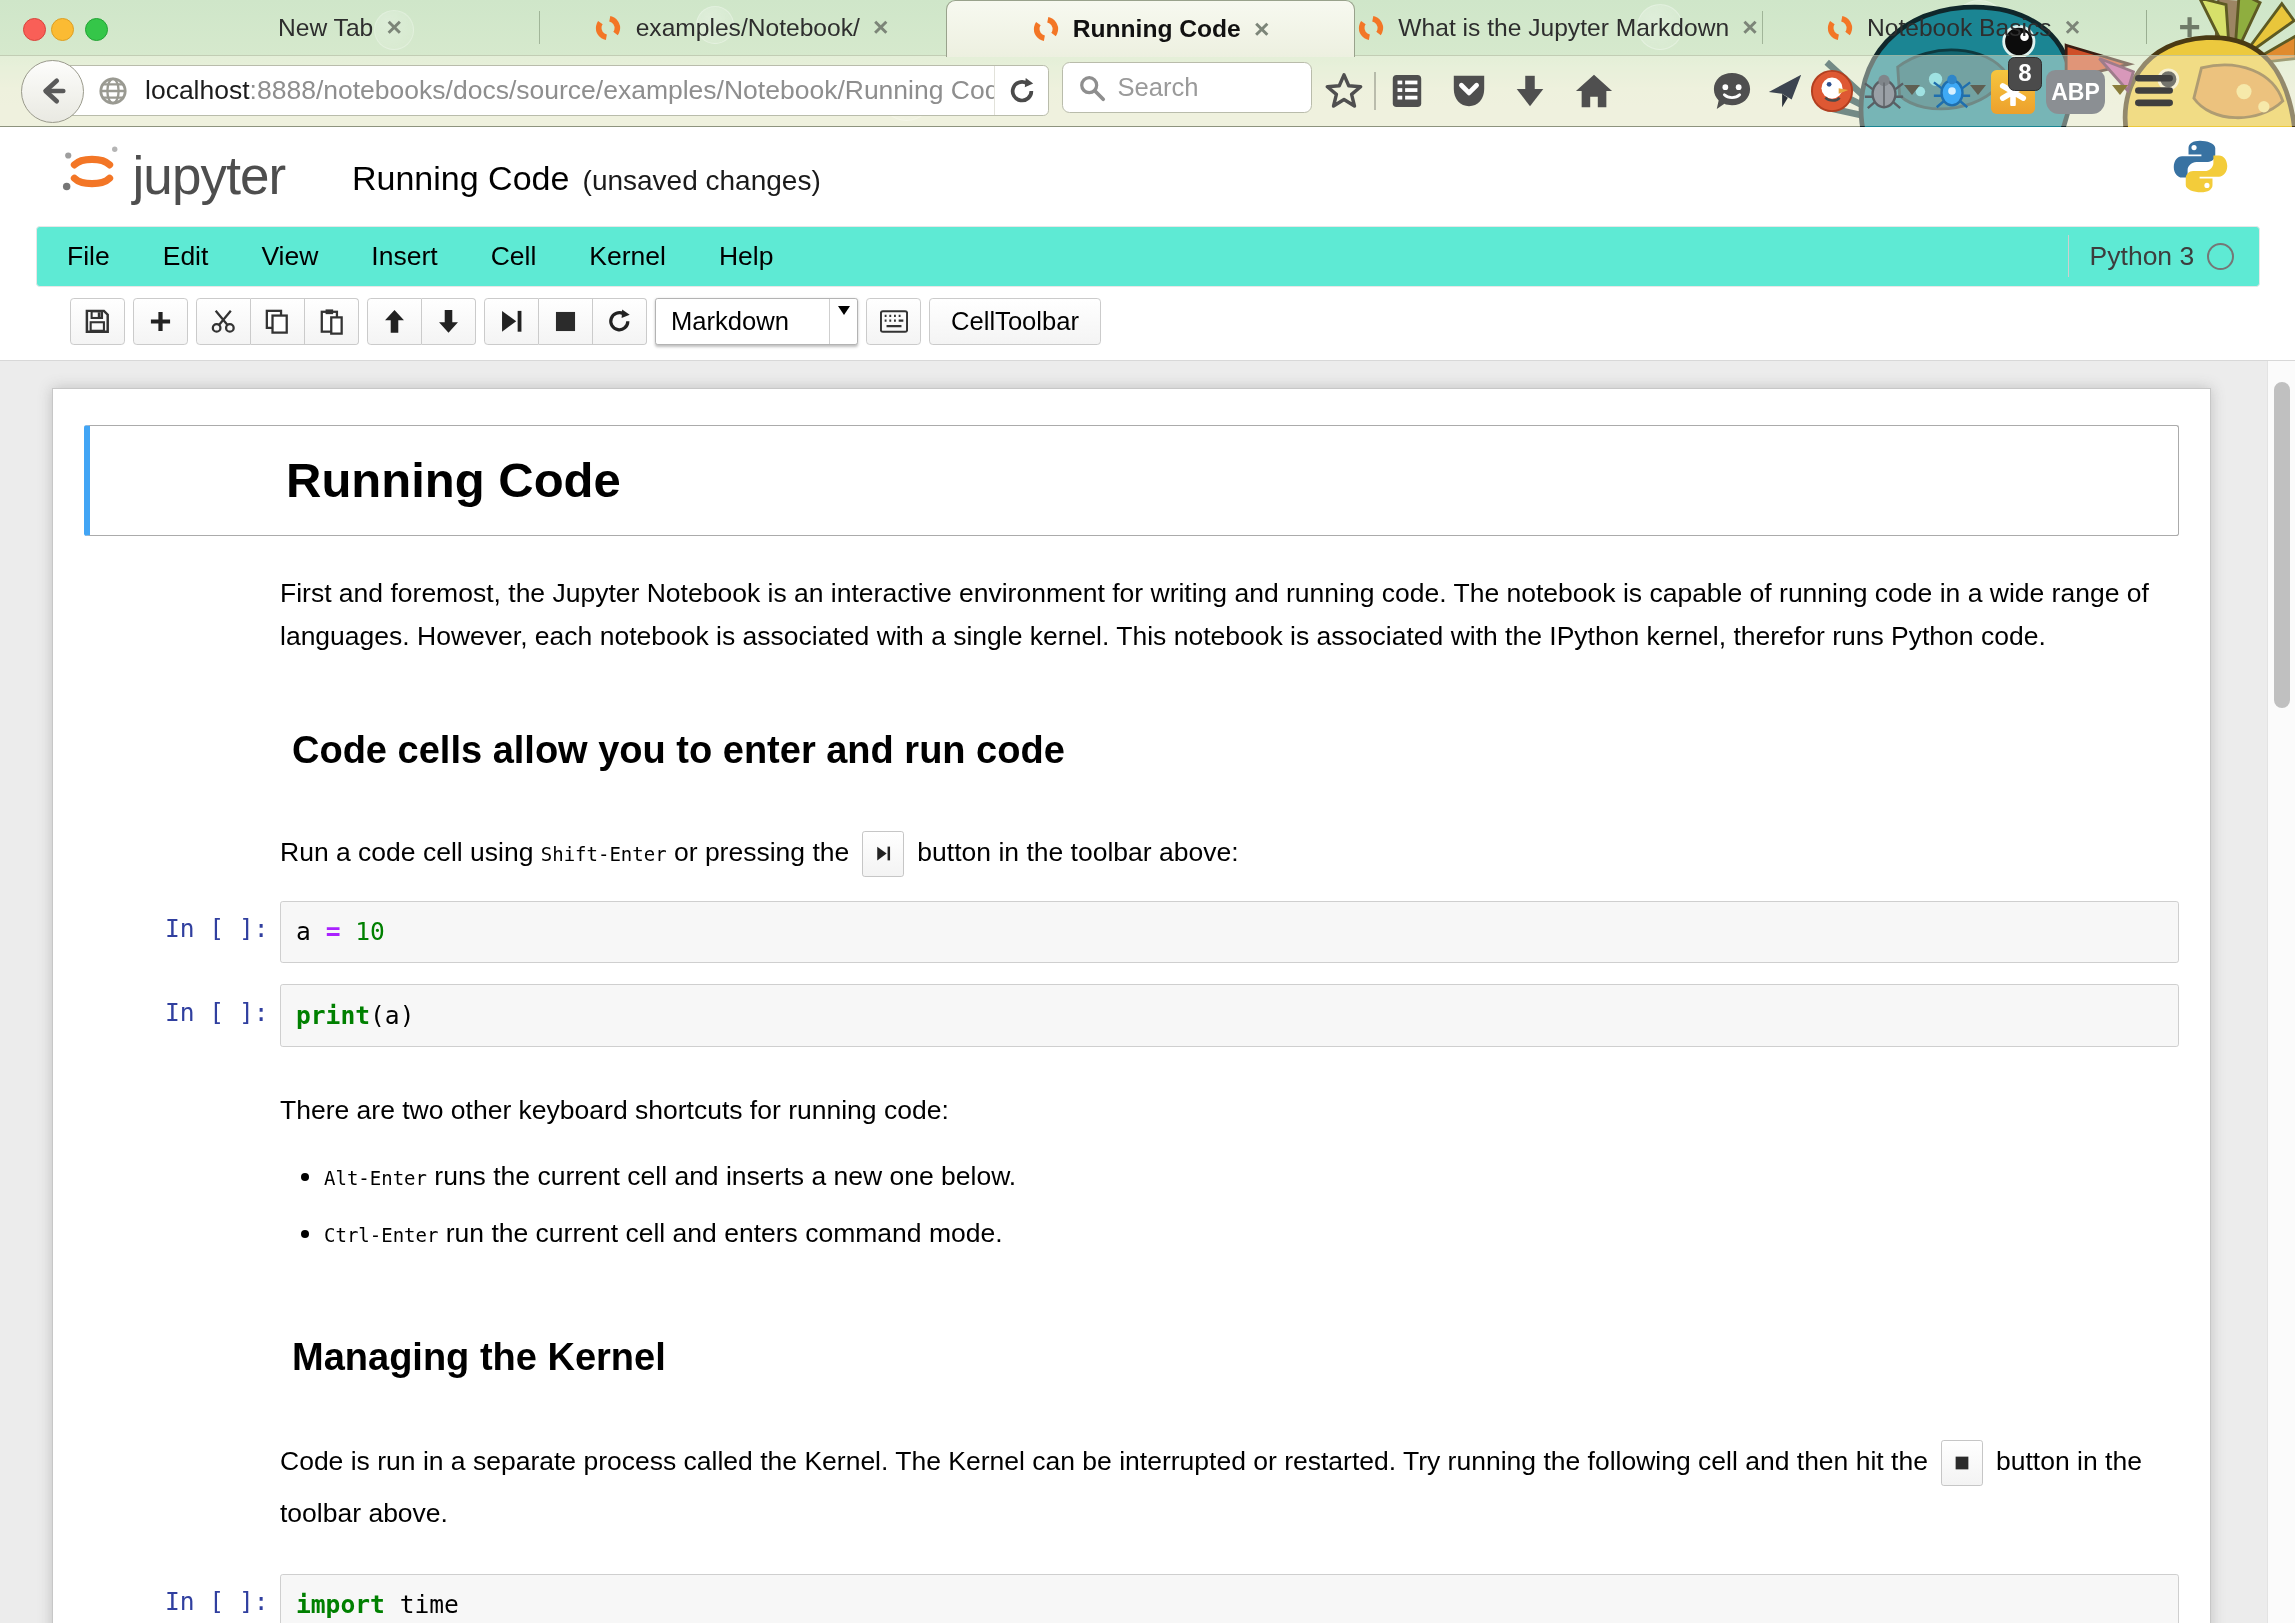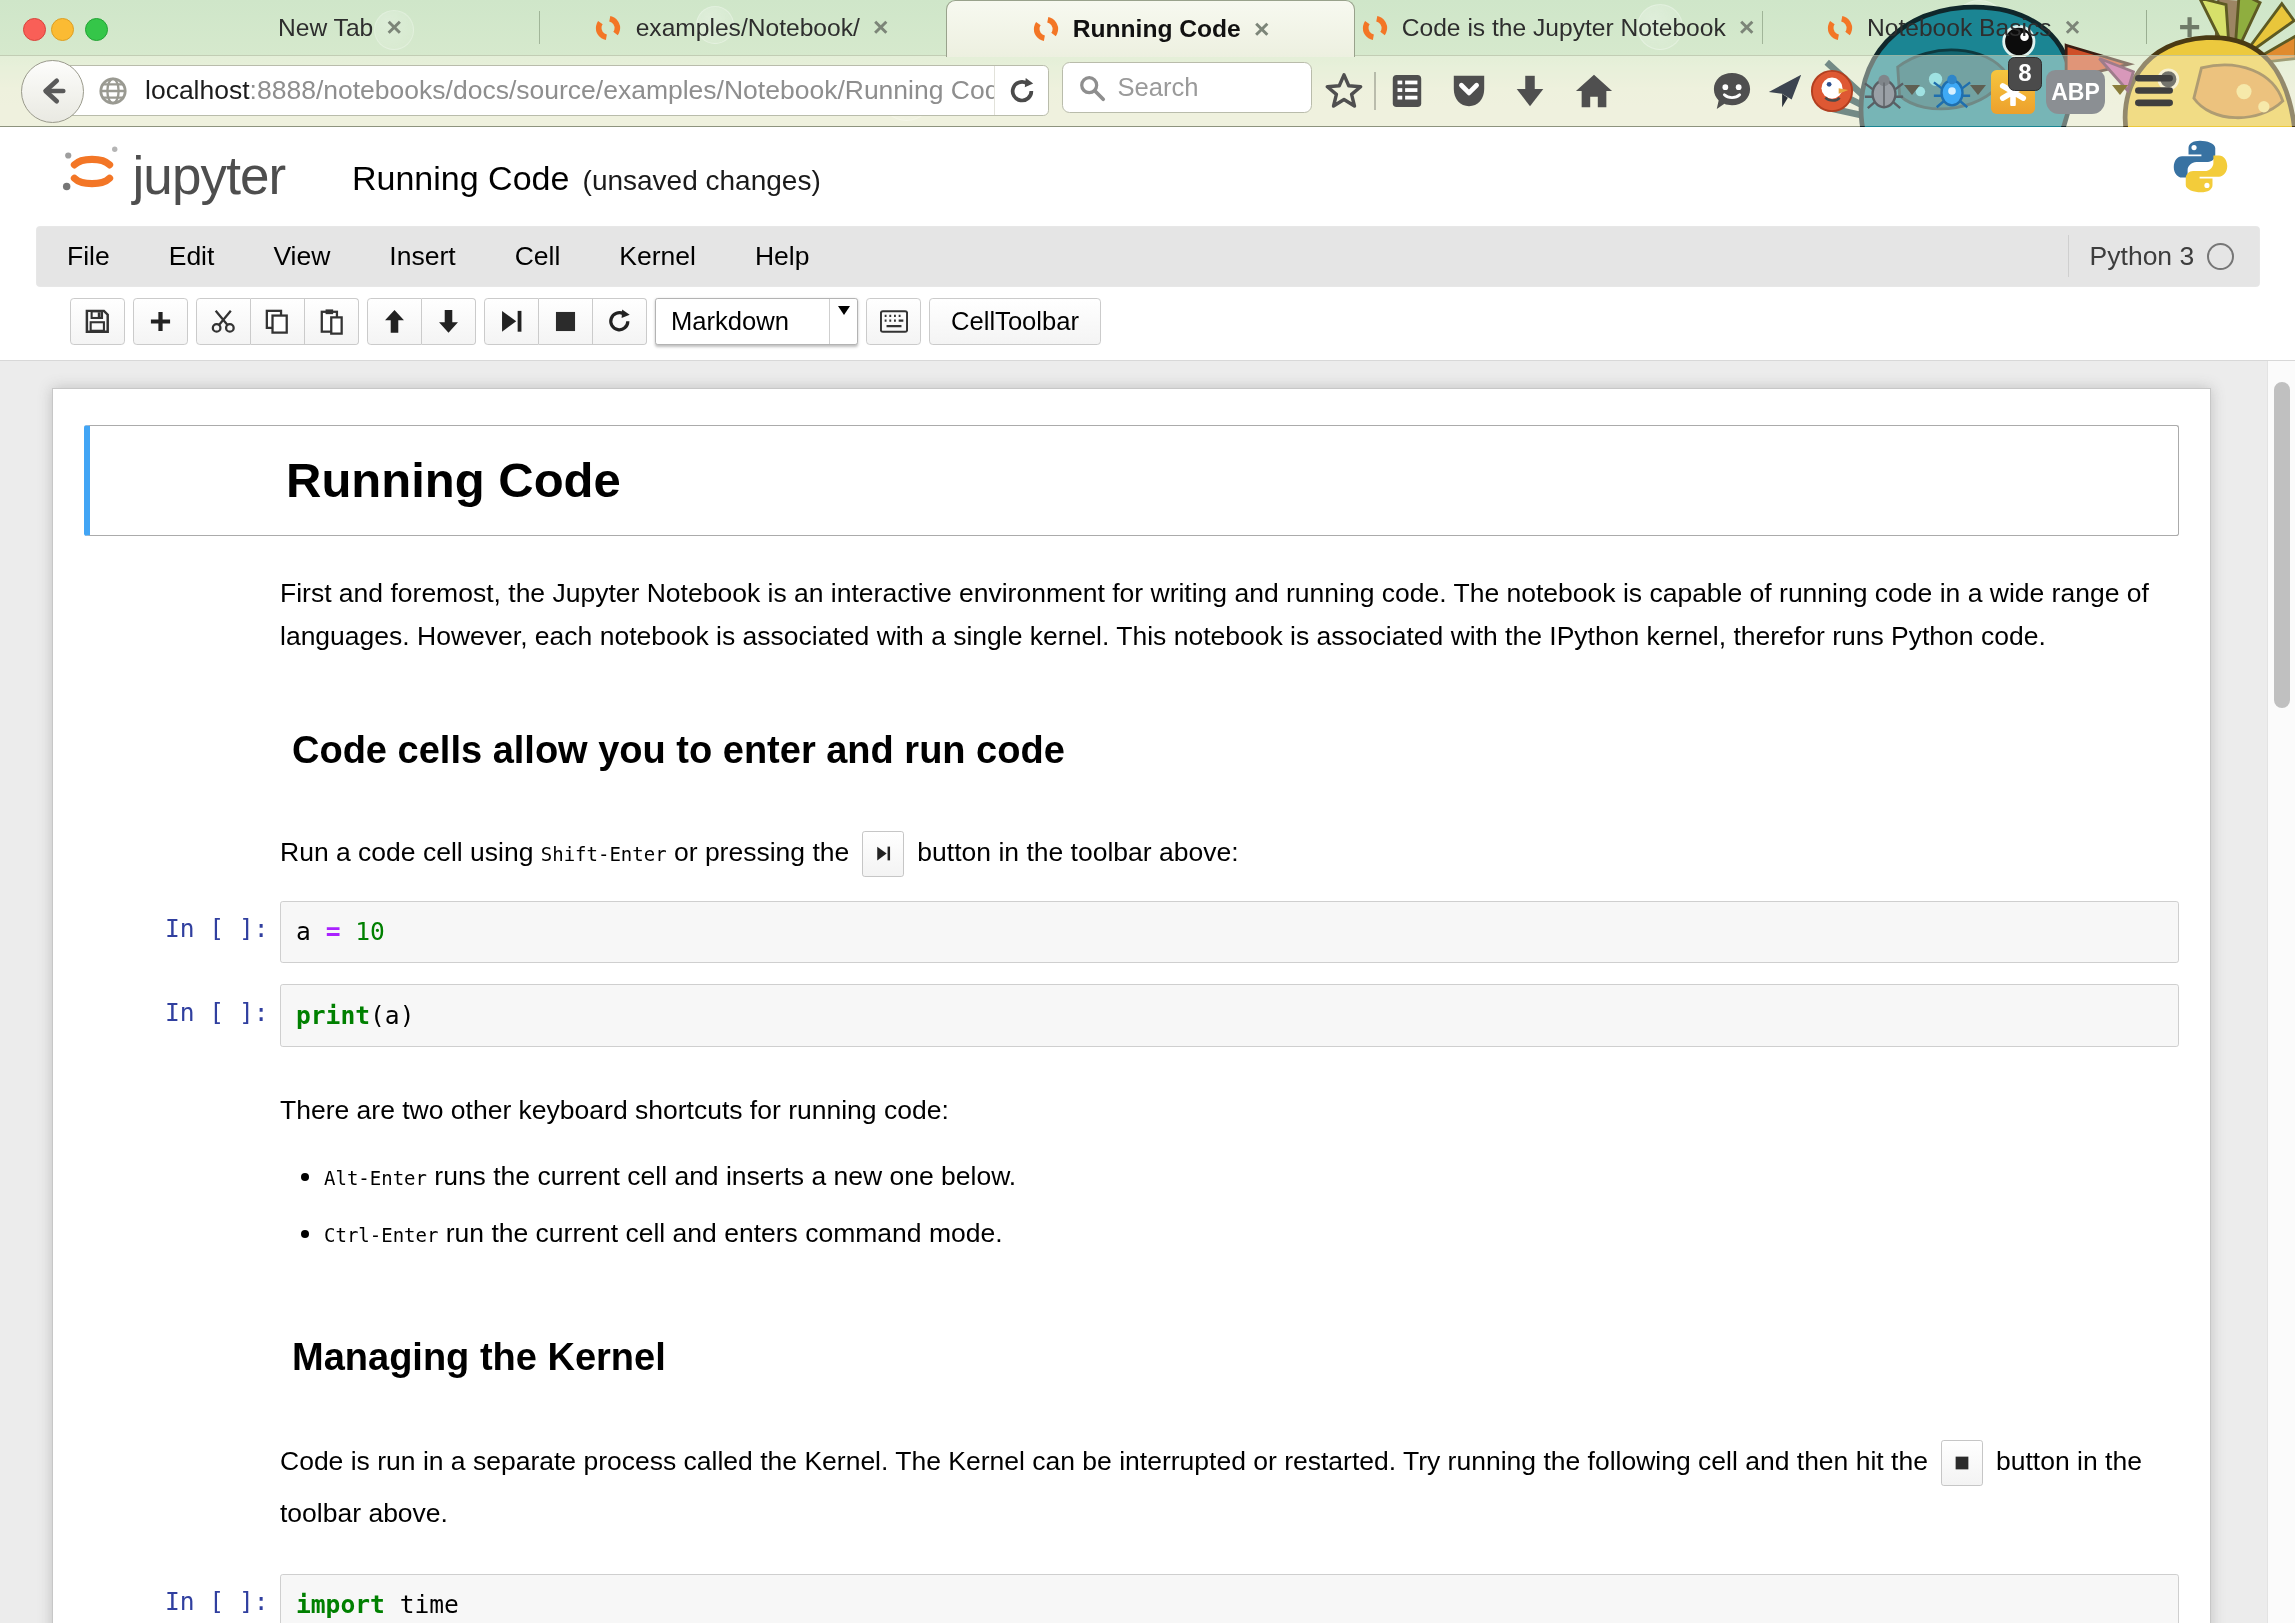--- a/index.html
+++ b/index.html
@@ -69,22 +69,22 @@
 
   
   .jp-header{position:relative;height:95px;background:#fff;}
   .jp-logo{position:absolute;left:61px;top:13.2px;display:flex;align-items:flex-end;gap:9.5px;}
   .jp-logo-text{font-size:53px;color:#4e4e4e;letter-spacing:-0.9px;line-height:1;}
   .jp-title{position:absolute;left:352px;top:32px;font-size:34px;color:#000;}
   .jp-dirty{font-size:28px;color:#1a1a1a;margin-left:13.2px;}
   .py-logo{position:absolute;right:66px;top:9.5px;}
 
   .menubar-wrap{padding:3.8px 36px 0 36px;background:#fff;}
-  .menubar{height:59px;background:#e5e5e5;border:0.9px solid #e7e7e7;border-radius:3.8px;
-       display:flex;align-items:center;font-size:26.5px;color:#000;gap:6px;}
+  .menubar{height:59px;background:#5eead4;border:0.9px solid #e7e7e7;border-radius:3.8px;
+       display:flex;align-items:center;font-size:26.5px;color:#000;}
   .menu-item{padding:0 26.5px;cursor:default;}
   .menu-item:first-child{padding-left:30px;}
   .menubar .spacer{flex:1;}
   .kernel-ind{display:flex;align-items:center;gap:13.2px;border-left:0.9px solid #cfcfcf;
        padding:5.7px 24.6px 5.7px 21px;color:#3d3d3d;}
   .kernel-circle{width:23px;height:23px;border:2.8px solid #767676;border-radius:50%;}
 
   .jp-toolbar{display:flex;align-items:center;gap:8px;padding:11.4px 0 15px 70px;background:#fff;
        border-bottom:0.9px solid #d8d8d8;}
   .btn-group{display:flex;}
@@ -228,21 +228,21 @@
         <span class="tab-title">Running Code</span>
         <span class="tab-close">×</span>
       </div>
 
       <div class="tab" style="left:1355px;width:405px;">
         <span class="favicon">
           <svg width="28" height="28" viewBox="0 0 30 30">
               <circle cx="15" cy="15" r="10" fill="none" stroke="#F37626" stroke-width="6" stroke-dasharray="20 11.4" transform="rotate(100 15 15)"></circle>
             </svg>
         </span>
-        <span class="tab-title">Code is the Jupyter Notebook</span>
+        <span class="tab-title">What is the Jupyter Markdown</span>
         <span class="tab-close">×</span>
       </div>
 
       <div class="tab" style="left:1762px;width:382px;">
         <span class="sep"></span>
         <span class="favicon">
           <svg width="28" height="28" viewBox="0 0 30 30">
               <circle cx="15" cy="15" r="10" fill="none" stroke="#F37626" stroke-width="6" stroke-dasharray="20 11.4" transform="rotate(100 15 15)"></circle>
             </svg>
         </span>

